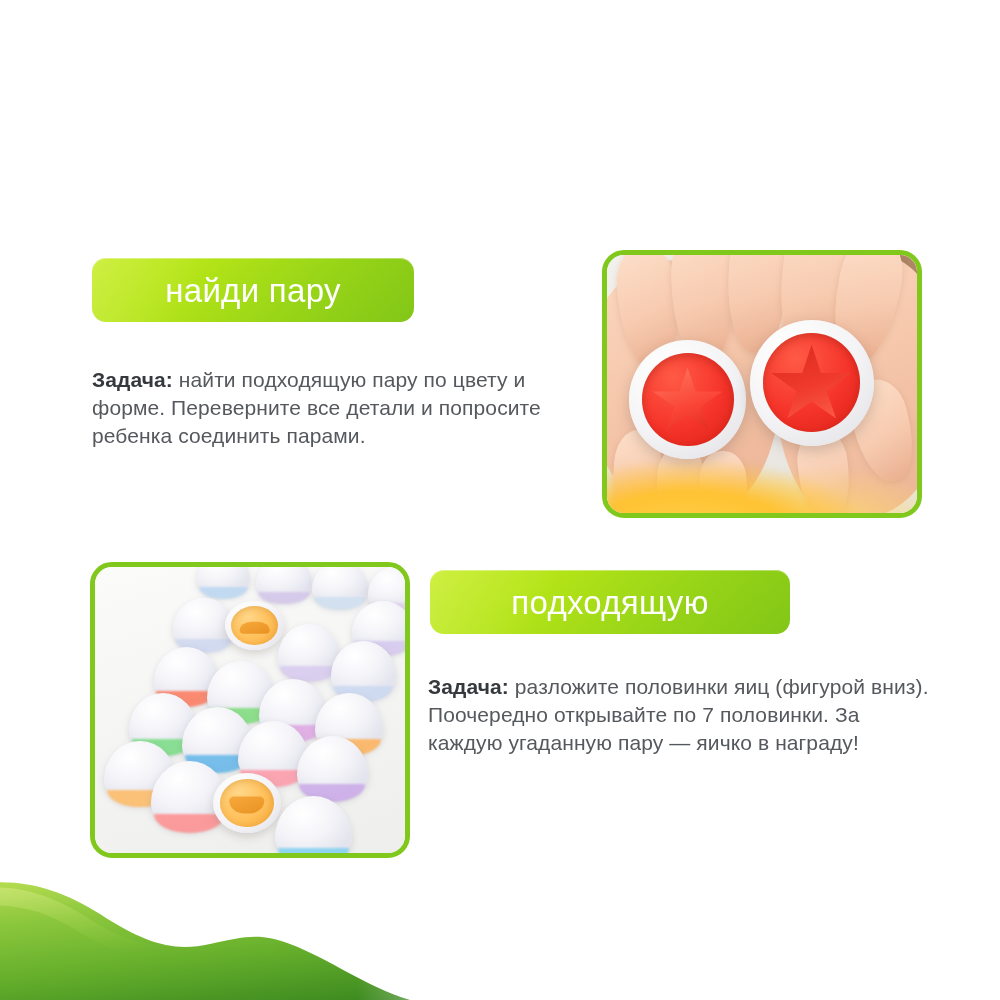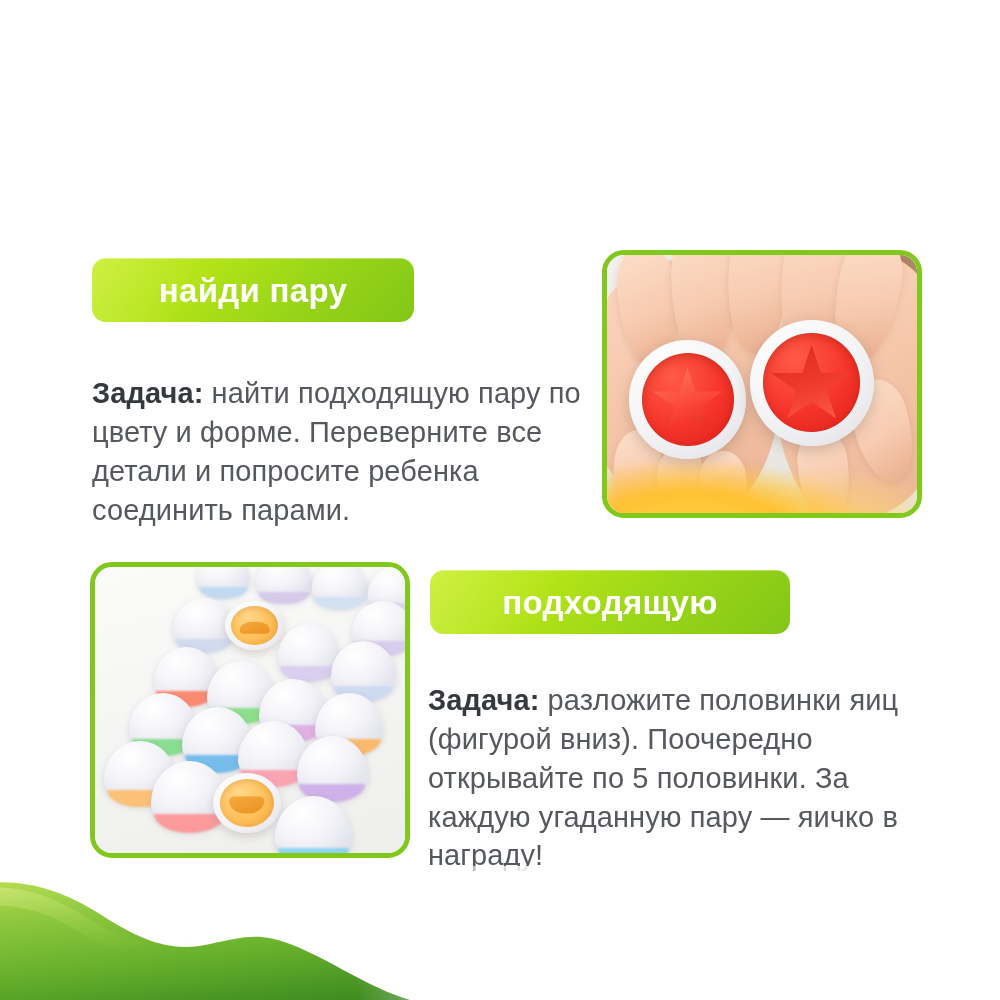--- a/index.html
+++ b/index.html
@@ -49,33 +49,33 @@
     justify-content: center;
     border-radius: 14px;
     background:
       linear-gradient(118deg, rgba(255,255,255,0.20) 0%, rgba(255,255,255,0.0) 34%),
       linear-gradient(135deg, #c3ec14 0%, #b4e417 30%, #9ad618 62%, #82c617 100%);
     box-shadow: inset 0 1px 0 rgba(255,255,255,0.35);
   }
   .badge-label {
     color: #ffffff;
     font-size: 33px;
-    font-weight: 700;
+    font-weight: 400;
     letter-spacing: 0.3px;
     line-height: 1;
     padding: 0 6px;
   }
   #badge-find-pair   { left: 92px;  top: 258px; width: 322px; height: 64px; }
   #badge-flippers    { left: 430px; top: 570px; width: 360px; height: 64px; }
 
   
   .task-text {
     position: absolute;
     color: #55585c;
-    font-size: 29px;
+    font-size: 21px;
     line-height: 1.34;
     font-weight: 400;
     letter-spacing: 0.1px;
   }
   .task-text b {
     color: #35383c;
     font-weight: 700;
   }
   #task-find-pair { left: 92px;  top: 345px; width: 490px; }
   #task-flippers  { left: 428px; top: 652px; width: 510px; }
@@ -314,21 +314,21 @@
       <div class="dome" style="left:58%; top:80%; width:25%; height:24%;">
           <div class="rim" style="background:#7fd0ef;"></div>
         </div>
     </div>
   </div>
 
   <div class="badge" id="badge-flippers">
     <span class="badge-label">подходящую</span>
   </div>
 
-  <p class="task-text" id="task-flippers"><b>Задача:</b><span> разложите половинки яиц (фигурой вниз). Поочередно открывайте по 5 половинки. За каждую угаданную пару — яичко в награду!</span></p>
+  <p class="task-text" id="task-flippers"><b>Задача:</b><span> разложите половинки яиц (фигурой вниз). Поочередно открывайте по 7 половинки. За каждую угаданную пару — яичко в награду!</span></p>
 
   <svg id="grass-hill" viewBox="0 0 640 140" preserveAspectRatio="none">
     <defs>
       <linearGradient id="grassGrad" x1="0" y1="0" x2="0.55" y2="1">
         <stop offset="0%" stop-color="#b9de52"></stop>
         <stop offset="30%" stop-color="#8ac63c"></stop>
         <stop offset="62%" stop-color="#67b02c"></stop>
         <stop offset="100%" stop-color="#3d8a20"></stop>
       </linearGradient>
       <linearGradient id="grassFade" x1="0" y1="0" x2="1" y2="0">

